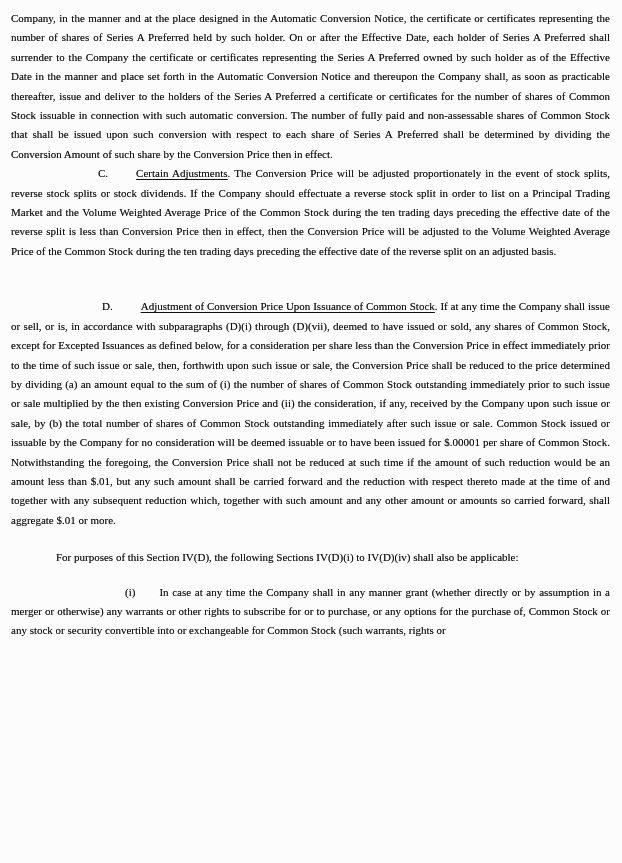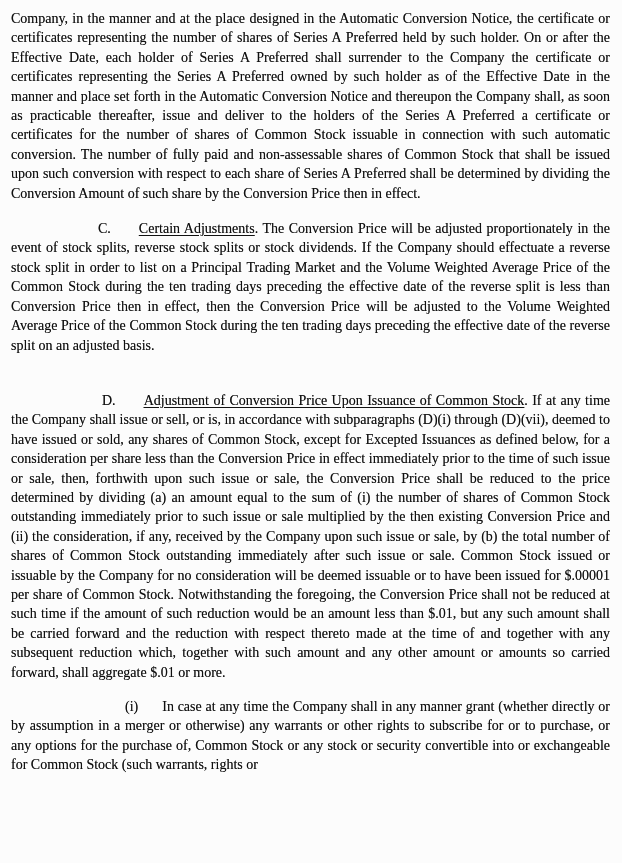--- a/index.html
+++ b/index.html
@@ -11,30 +11,30 @@
     height: 863px;
     background: #fcfcfc;
     overflow: hidden;
   }
   main.page {
     box-sizing: border-box;
     width: 622px;
     height: 863px;
     padding: 9px 12px 0 11px;
     font-family: "Liberation Serif", serif;
-    font-size: 14px;
+    font-size: 11px;
     line-height: 19.4px;
     color: #101010;
     text-shadow: 0 0 0.6px rgba(15,15,15,0.55);
   }
   p.para {
     margin: 0;
     text-align: justify;
   }
-  p.p-section-c  { margin-top: 16px; text-indent: 87px; }
+  p.p-section-c  { text-indent: 87px; }
   p.p-section-d  { margin-top: 36px; text-indent: 91px; }
   p.p-purposes   { margin-top: 18px; text-indent: 45px; }
   p.p-sub-i      { margin-top: 15px; text-indent: 114px; }
   span.tab-gap {
     display: inline-block;
     width: 28px;
   }
   span.tab-gap-sm {
     display: inline-block;
     width: 24px;
@@ -48,16 +48,17 @@
 <body>
 
 <main class="page">
 
   <p class="para"><span>Company, in the manner and at the place designed in the Automatic Conversion Notice, the certificate or certificates representing the number of shares of Series A Preferred held by such holder. On or after the Effective Date, each holder of Series A Preferred shall surrender to the Company the certificate or certificates representing the Series A Preferred owned by such holder as of the Effective Date in the manner and place set forth in the Automatic Conversion Notice and thereupon the Company shall, as soon as practicable thereafter, issue and deliver to the holders of the Series A Preferred a certificate or certificates for the number of shares of Common Stock issuable in connection with such automatic conversion. The number of fully paid and non-assessable shares of Common Stock that shall be issued upon such conversion with respect to each share of Series A Preferred shall be determined by dividing the Conversion Amount of such share by the Conversion Price then in effect.</span></p>
 
   <p class="para p-section-c"><span>C.</span><span class="tab-gap"></span><span class="heading-underline">Certain Adjustments</span><span>. The Conversion Price will be adjusted proportionately in the event of stock splits, reverse stock splits or stock dividends. If the Company should effectuate a reverse stock split in order to list on a Principal Trading Market and the Volume Weighted Average Price of the Common Stock during the ten trading days preceding the effective date of the reverse split is less than Conversion Price then in effect, then the Conversion Price will be adjusted to the Volume Weighted Average Price of the Common Stock during the ten trading days preceding the effective date of the reverse split on an adjusted basis.</span></p>
 
   <p class="para p-section-d"><span>D.</span><span class="tab-gap"></span><span class="heading-underline">Adjustment of Conversion Price Upon Issuance of Common Stock</span><span>. If at any time the Company shall issue or sell, or is, in accordance with subparagraphs (D)(i) through (D)(vii), deemed to have issued or sold, any shares of Common Stock, except for Excepted Issuances as defined below, for a consideration per share less than the Conversion Price in effect immediately prior to the time of such issue or sale, then, forthwith upon such issue or sale, the Conversion Price shall be reduced to the price determined by dividing (a) an amount equal to the sum of (i) the number of shares of Common Stock outstanding immediately prior to such issue or sale multiplied by the then existing Conversion Price and (ii) the consideration, if any, received by the Company upon such issue or sale, by (b) the total number of shares of Common Stock outstanding immediately after such issue or sale. Common Stock issued or issuable by the Company for no consideration will be deemed issuable or to have been issued for $.00001 per share of Common Stock. Notwithstanding the foregoing, the Conversion Price shall not be reduced at such time if the amount of such reduction would be an amount less than $.01, but any such amount shall be carried forward and the reduction with respect thereto made at the time of and together with any subsequent reduction which, together with such amount and any other amount or amounts so carried forward, shall aggregate $.01 or more.</span></p>
 
+  <p class="para p-purposes"><span>For purposes of this Section IV(D), the following Sections IV(D)(i) to IV(D)(iv) shall also be applicable:</span></p>
 
   <p class="para p-sub-i"><span>(i)</span><span class="tab-gap-sm"></span><span>In case at any time the Company shall in any manner grant (whether directly or by assumption in a merger or otherwise) any warrants or other rights to subscribe for or to purchase, or any options for the purchase of, Common Stock or any stock or security convertible into or exchangeable for Common Stock (such warrants, rights or</span></p>
 
 </main>
 
 </body></html>

